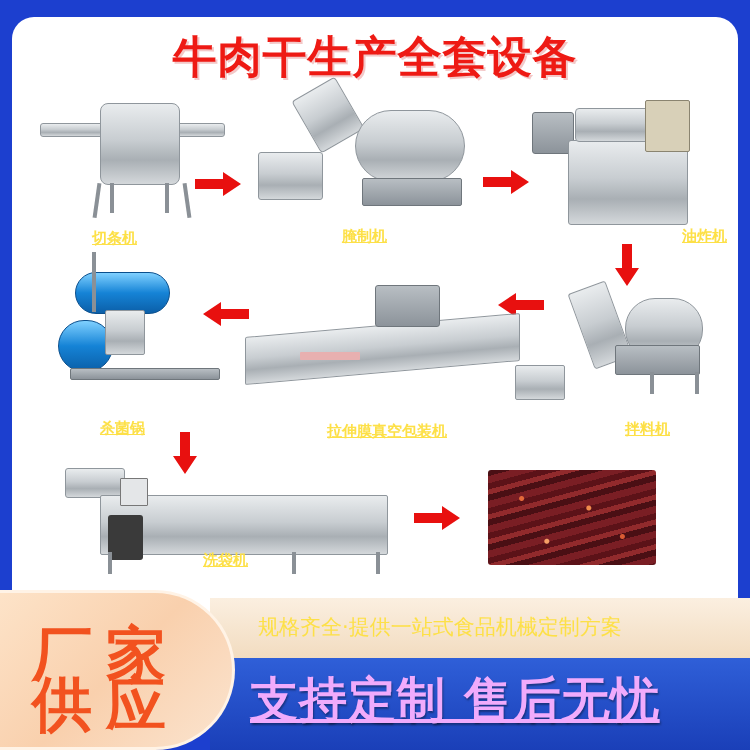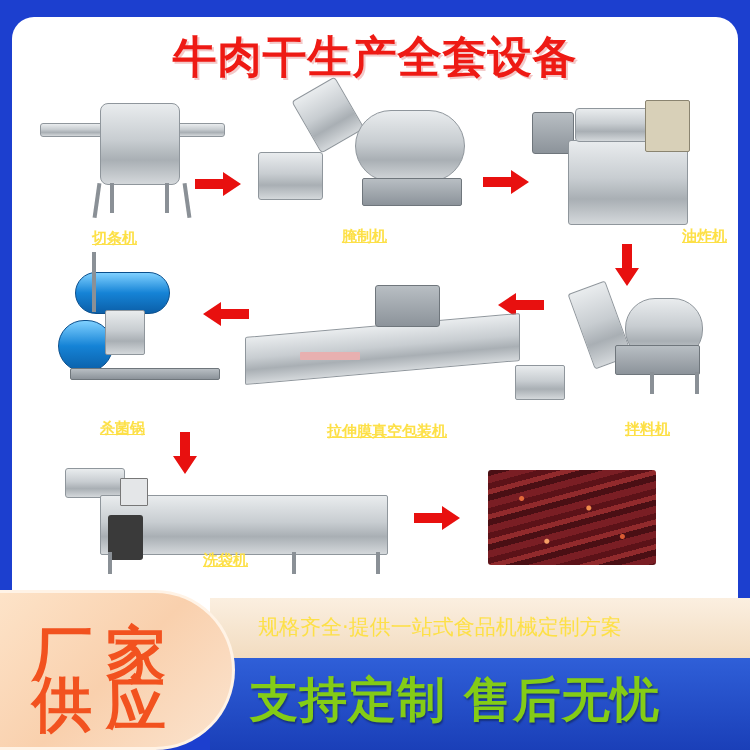--- a/index.html
+++ b/index.html
@@ -80,24 +80,25 @@
   .banner-blue {
     position: absolute;
     left: 210px; top: 658px; width: 540px; height: 92px;
     background: linear-gradient(180deg, #2f5fd8 0%, #1a3fb8 100%);
   }
   .main-slogan {
     position: absolute;
     left: 250px; top: 668px;
     font-size: 48px;
     font-weight: bold;
-    color: #84cc16;
+    color: #f0abfc;
     white-space: nowrap;
     letter-spacing: 1px;
     text-shadow: 1px 2px 2px rgba(0,0,0,0.35);
+    text-decoration: underline;
   }
   .badge {
     position: absolute;
     left: 0; top: 590px; width: 235px; height: 160px;
     background: linear-gradient(135deg, #fde3c8 0%, #f9d0ad 50%, #fbe4cf 100%);
     border-radius: 0 80px 80px 0;
     border: 3px solid #fff3e6;
     border-left: none;
   }
   .badge-text {

